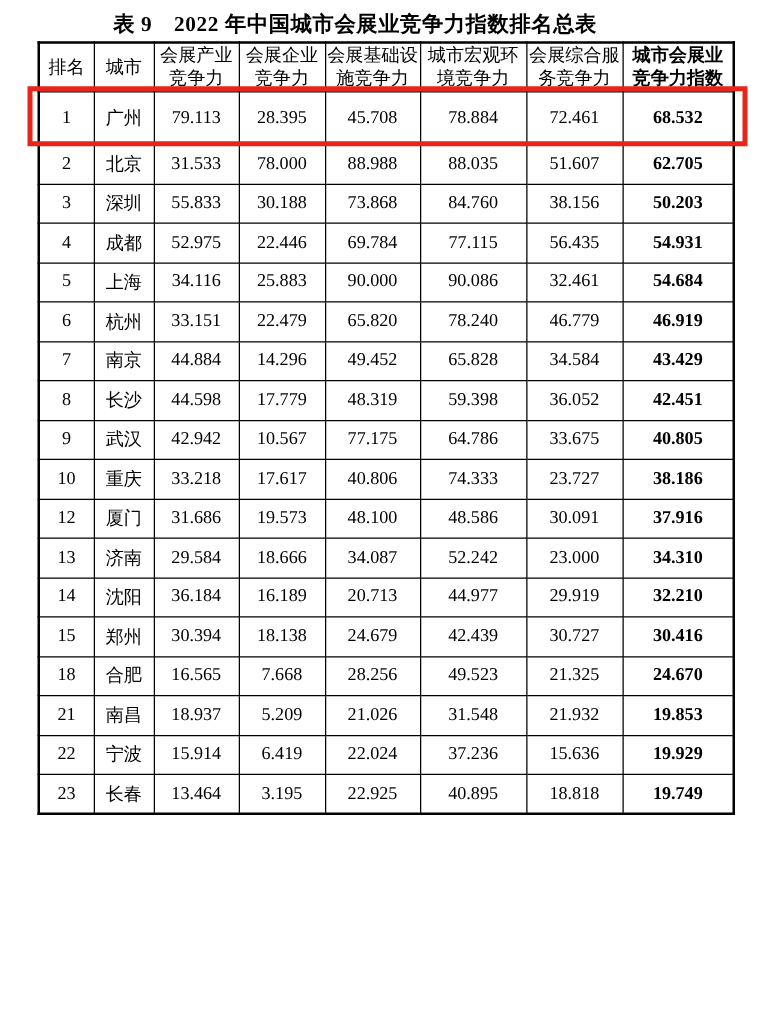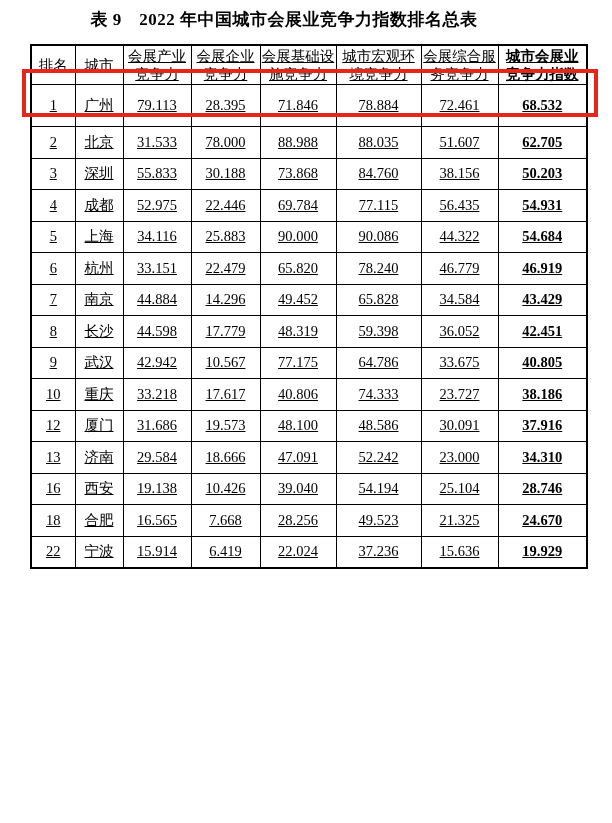--- a/index.html
+++ b/index.html
@@ -22,26 +22,25 @@
     width: 568px;
     text-align: center;
     font-size: 17px;
     font-weight: bold;
     letter-spacing: 0.5px;
     white-space: pre;
   }
   table.rank-table {
     position: absolute;
     left: 30px;
-    top: 44px;
+    top: 33px;
     width: 556px;
     border-collapse: collapse;
     table-layout: fixed;
     border: 2px solid #000;
-    text-decoration: underline;
   }
   .rank-table th, .rank-table td {
     border: 1px solid #000;
     text-align: center;
     vertical-align: middle;
     padding: 0;
     font-size: 14.5px;
     font-weight: normal;
     overflow: hidden;
   }
@@ -98,21 +97,21 @@
         <th class="bold">城市会展业
 竞争力指数</th>
       </tr>
   </thead>
   <tbody>
       <tr class="first-row">
         <td>1</td>
         <td>广州</td>
         <td>79.113</td>
         <td>28.395</td>
-        <td>71.846</td>
+        <td>45.708</td>
         <td>78.884</td>
         <td>72.461</td>
         <td class="bold">68.532</td>
       </tr>
       <tr>
         <td>2</td>
         <td>北京</td>
         <td>31.533</td>
         <td>78.000</td>
         <td>88.988</td>
@@ -140,21 +139,21 @@
         <td>56.435</td>
         <td class="bold">54.931</td>
       </tr>
       <tr>
         <td>5</td>
         <td>上海</td>
         <td>34.116</td>
         <td>25.883</td>
         <td>90.000</td>
         <td>90.086</td>
-        <td>44.322</td>
+        <td>32.461</td>
         <td class="bold">54.684</td>
       </tr>
       <tr>
         <td>6</td>
         <td>杭州</td>
         <td>33.151</td>
         <td>22.479</td>
         <td>65.820</td>
         <td>78.240</td>
         <td>46.779</td>
@@ -208,51 +207,81 @@
         <td>48.100</td>
         <td>48.586</td>
         <td>30.091</td>
         <td class="bold">37.916</td>
       </tr>
       <tr>
         <td>13</td>
         <td>济南</td>
         <td>29.584</td>
         <td>18.666</td>
-        <td>47.091</td>
+        <td>34.087</td>
         <td>52.242</td>
         <td>23.000</td>
         <td class="bold">34.310</td>
       </tr>
       <tr>
-        <td>16</td>
-        <td>西安</td>
-        <td>19.138</td>
-        <td>10.426</td>
-        <td>39.040</td>
-        <td>54.194</td>
-        <td>25.104</td>
-        <td class="bold">28.746</td>
+        <td>14</td>
+        <td>沈阳</td>
+        <td>36.184</td>
+        <td>16.189</td>
+        <td>20.713</td>
+        <td>44.977</td>
+        <td>29.919</td>
+        <td class="bold">32.210</td>
+      </tr>
+      <tr>
+        <td>15</td>
+        <td>郑州</td>
+        <td>30.394</td>
+        <td>18.138</td>
+        <td>24.679</td>
+        <td>42.439</td>
+        <td>30.727</td>
+        <td class="bold">30.416</td>
       </tr>
       <tr>
         <td>18</td>
         <td>合肥</td>
         <td>16.565</td>
         <td>7.668</td>
         <td>28.256</td>
         <td>49.523</td>
         <td>21.325</td>
         <td class="bold">24.670</td>
       </tr>
       <tr>
+        <td>21</td>
+        <td>南昌</td>
+        <td>18.937</td>
+        <td>5.209</td>
+        <td>21.026</td>
+        <td>31.548</td>
+        <td>21.932</td>
+        <td class="bold">19.853</td>
+      </tr>
+      <tr>
         <td>22</td>
         <td>宁波</td>
         <td>15.914</td>
         <td>6.419</td>
         <td>22.024</td>
         <td>37.236</td>
         <td>15.636</td>
         <td class="bold">19.929</td>
       </tr>
+      <tr>
+        <td>23</td>
+        <td>长春</td>
+        <td>13.464</td>
+        <td>3.195</td>
+        <td>22.925</td>
+        <td>40.895</td>
+        <td>18.818</td>
+        <td class="bold">19.749</td>
+      </tr>
     </tbody>
 </table>
 
 <div class="highlight-box" style="border-color: rgb(232, 37, 27);"></div>
 
 </body></html>

